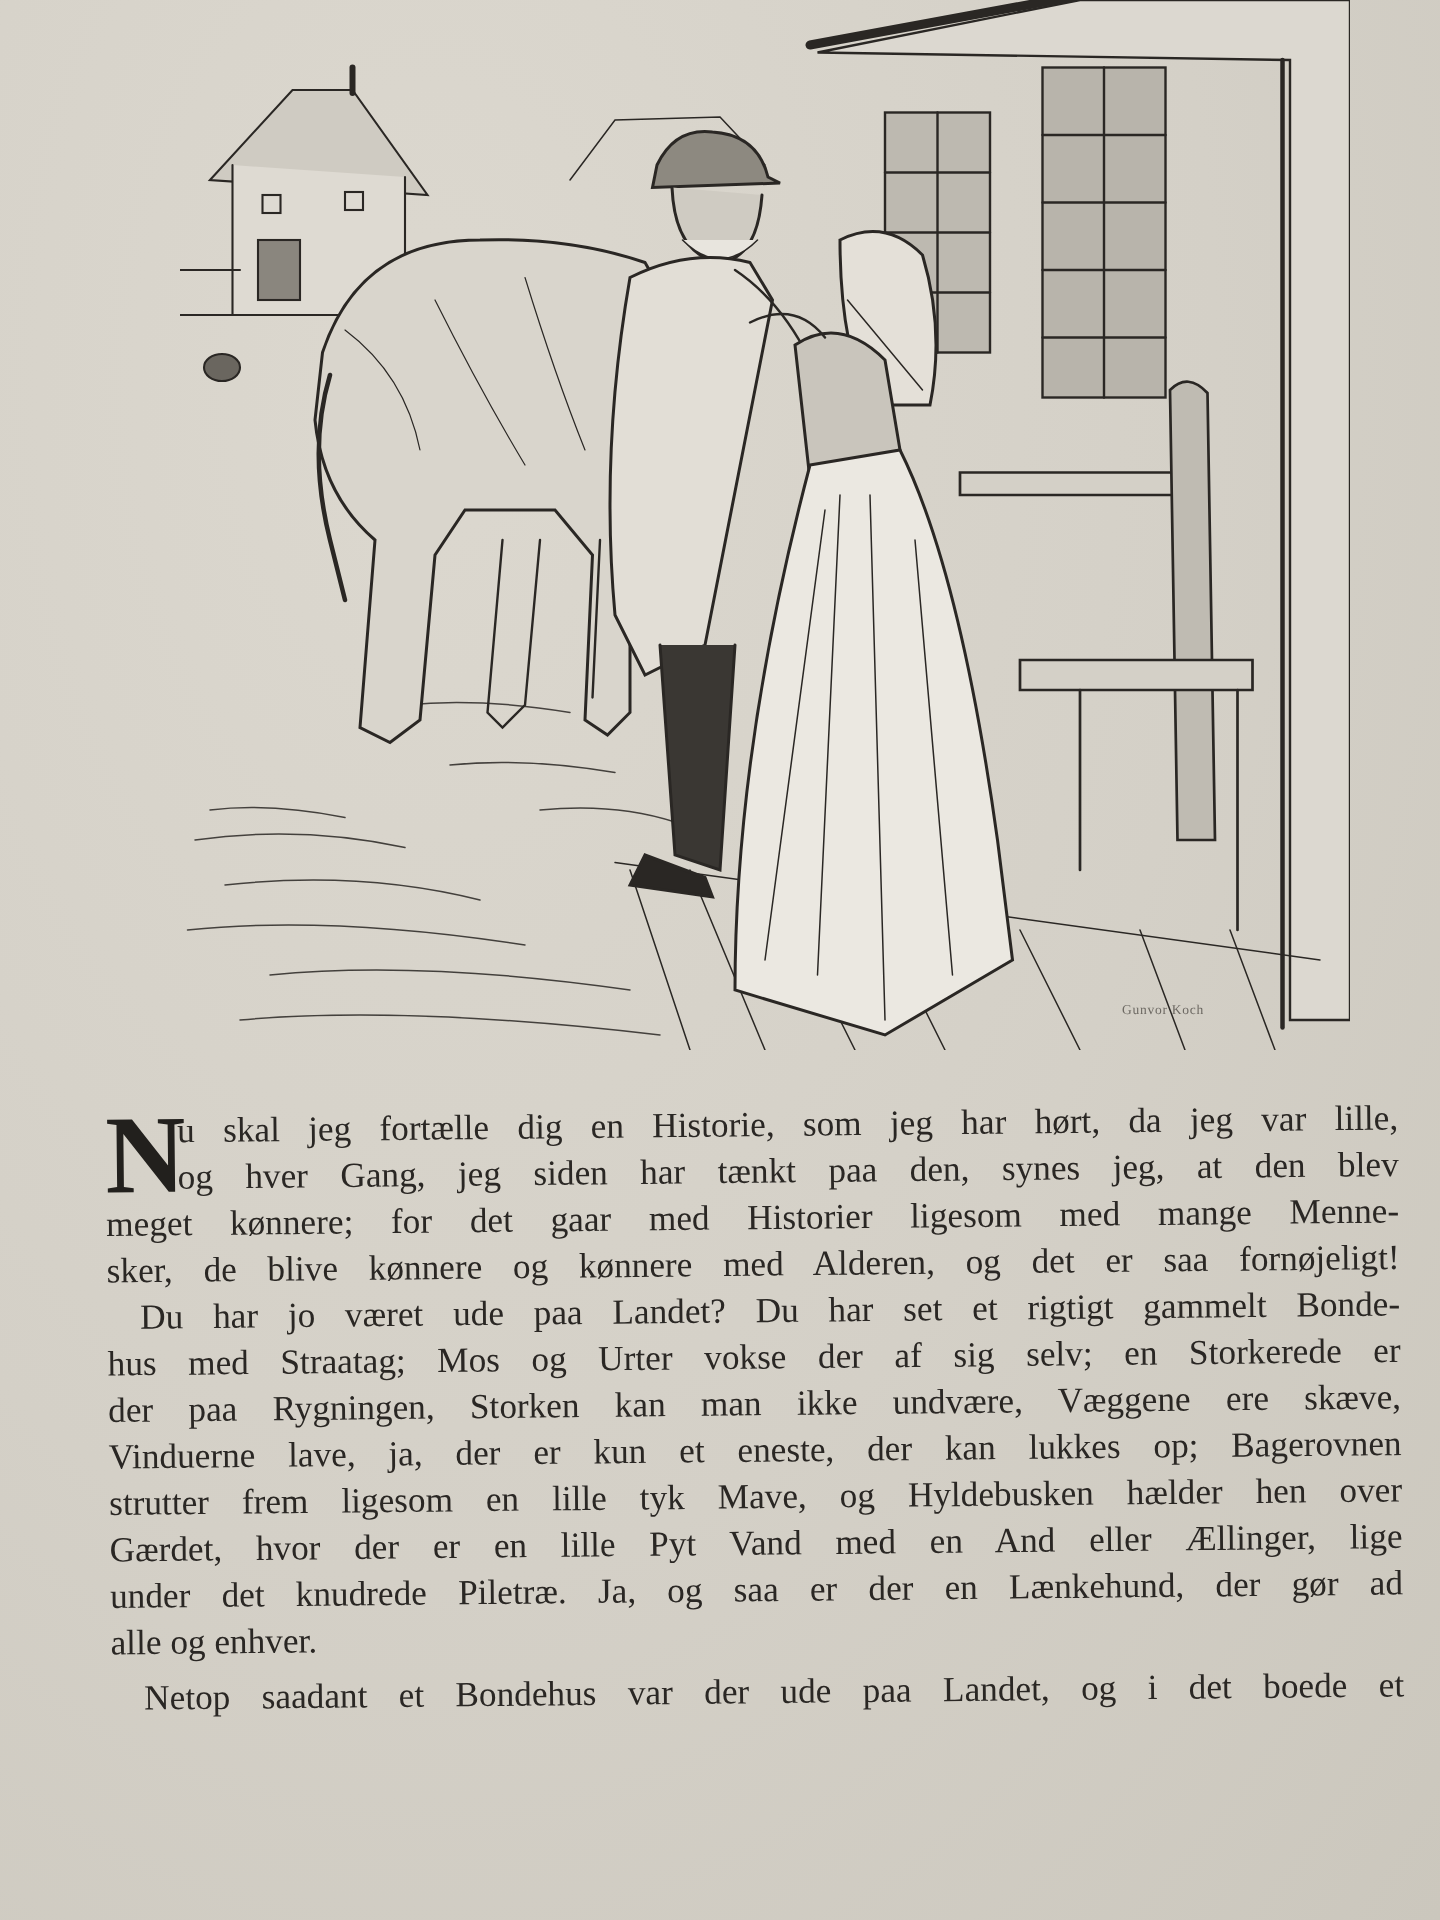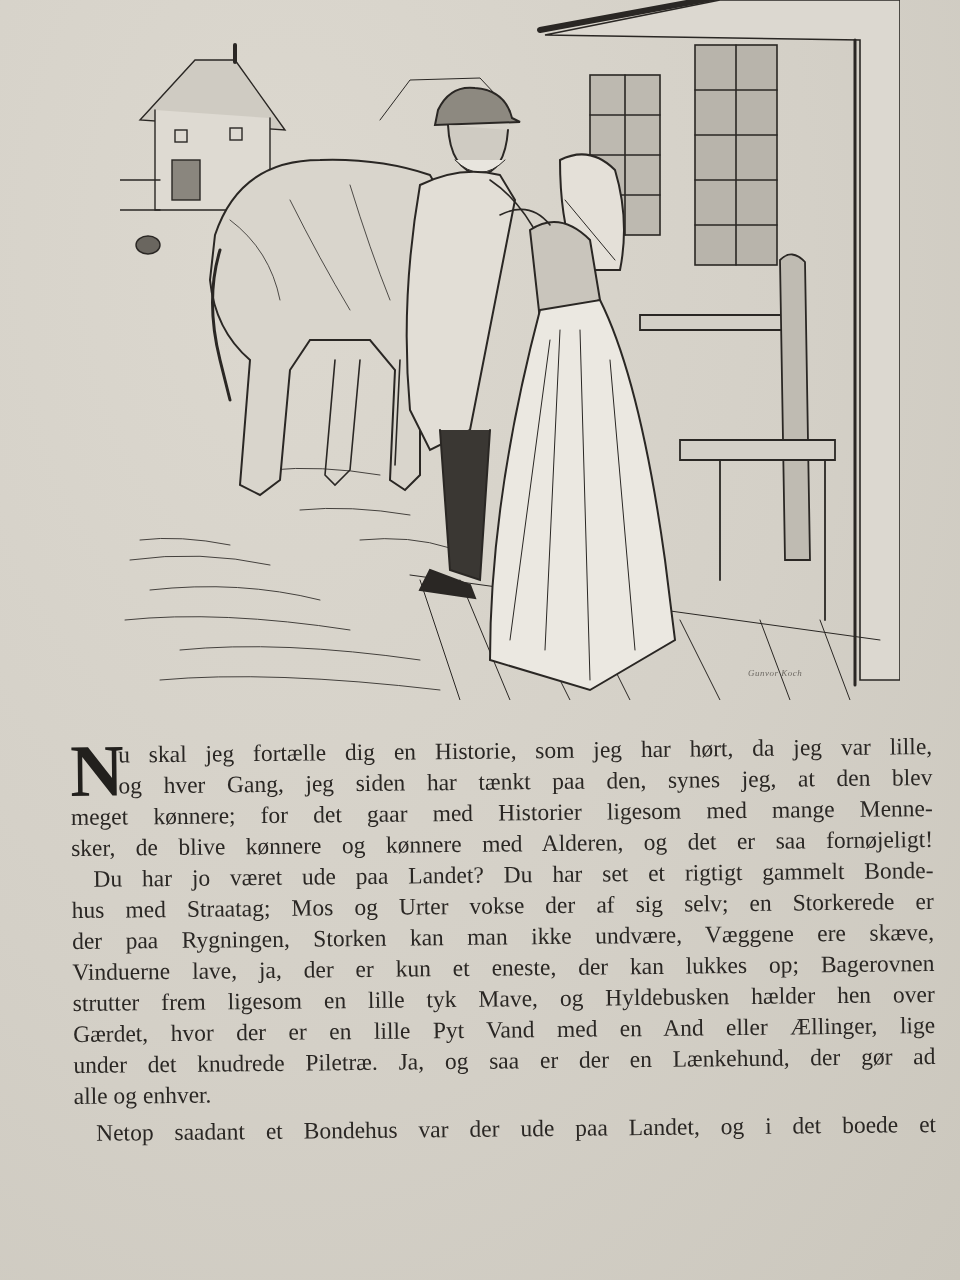--- a/index.html
+++ b/index.html
@@ -11,21 +11,21 @@
       font-family: "Liberation Serif", "DejaVu Serif", serif;
       color: #2a2724;
     }
     .page { position: absolute; inset: 0; }
     .illustration {
       position: absolute; left: 120px; top: 0; width: 780px; height: 700px;
     }
     .illustration svg { width: 100%; height: 100%; display: block; }
     .signature {
       position: absolute; left: 748px; top: 668px;
-      font-size: 9px; color: #6d6963; font-style: italic; letter-spacing: 0.5px;
+      font-size: 9px; color: #6d6963; letter-spacing: 0.5px;
     }
     .text-block {
       position: absolute; left: 70px; top: 740px; width: 862px;
       font-size: 23.5px; line-height: 31px;
       transform: rotate(-0.6deg); transform-origin: left top;
     }
     .line { white-space: nowrap; display: flex; justify-content: space-between; height: 31px; }
     .line.last { justify-content: flex-start; }
     .line .txt { width: 100%; text-align: justify; text-align-last: justify; }
     .line.last .txt { text-align-last: left; }

